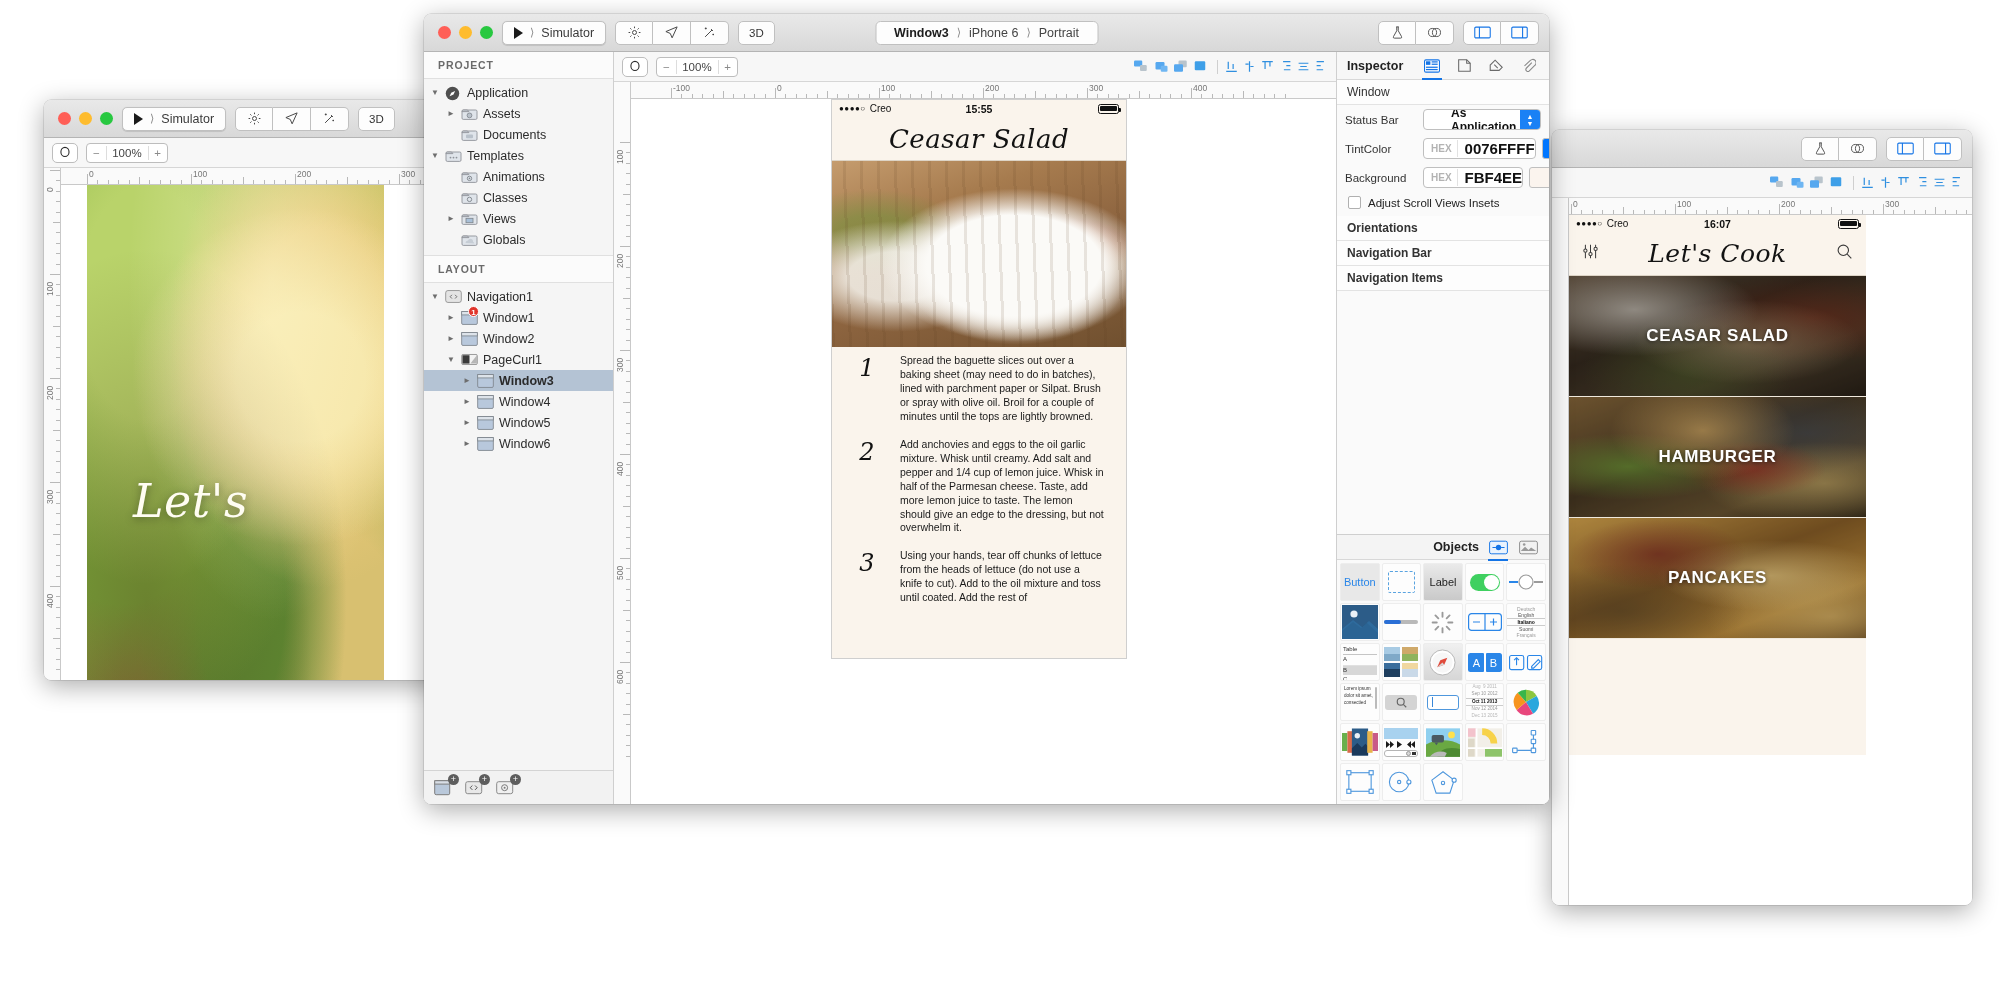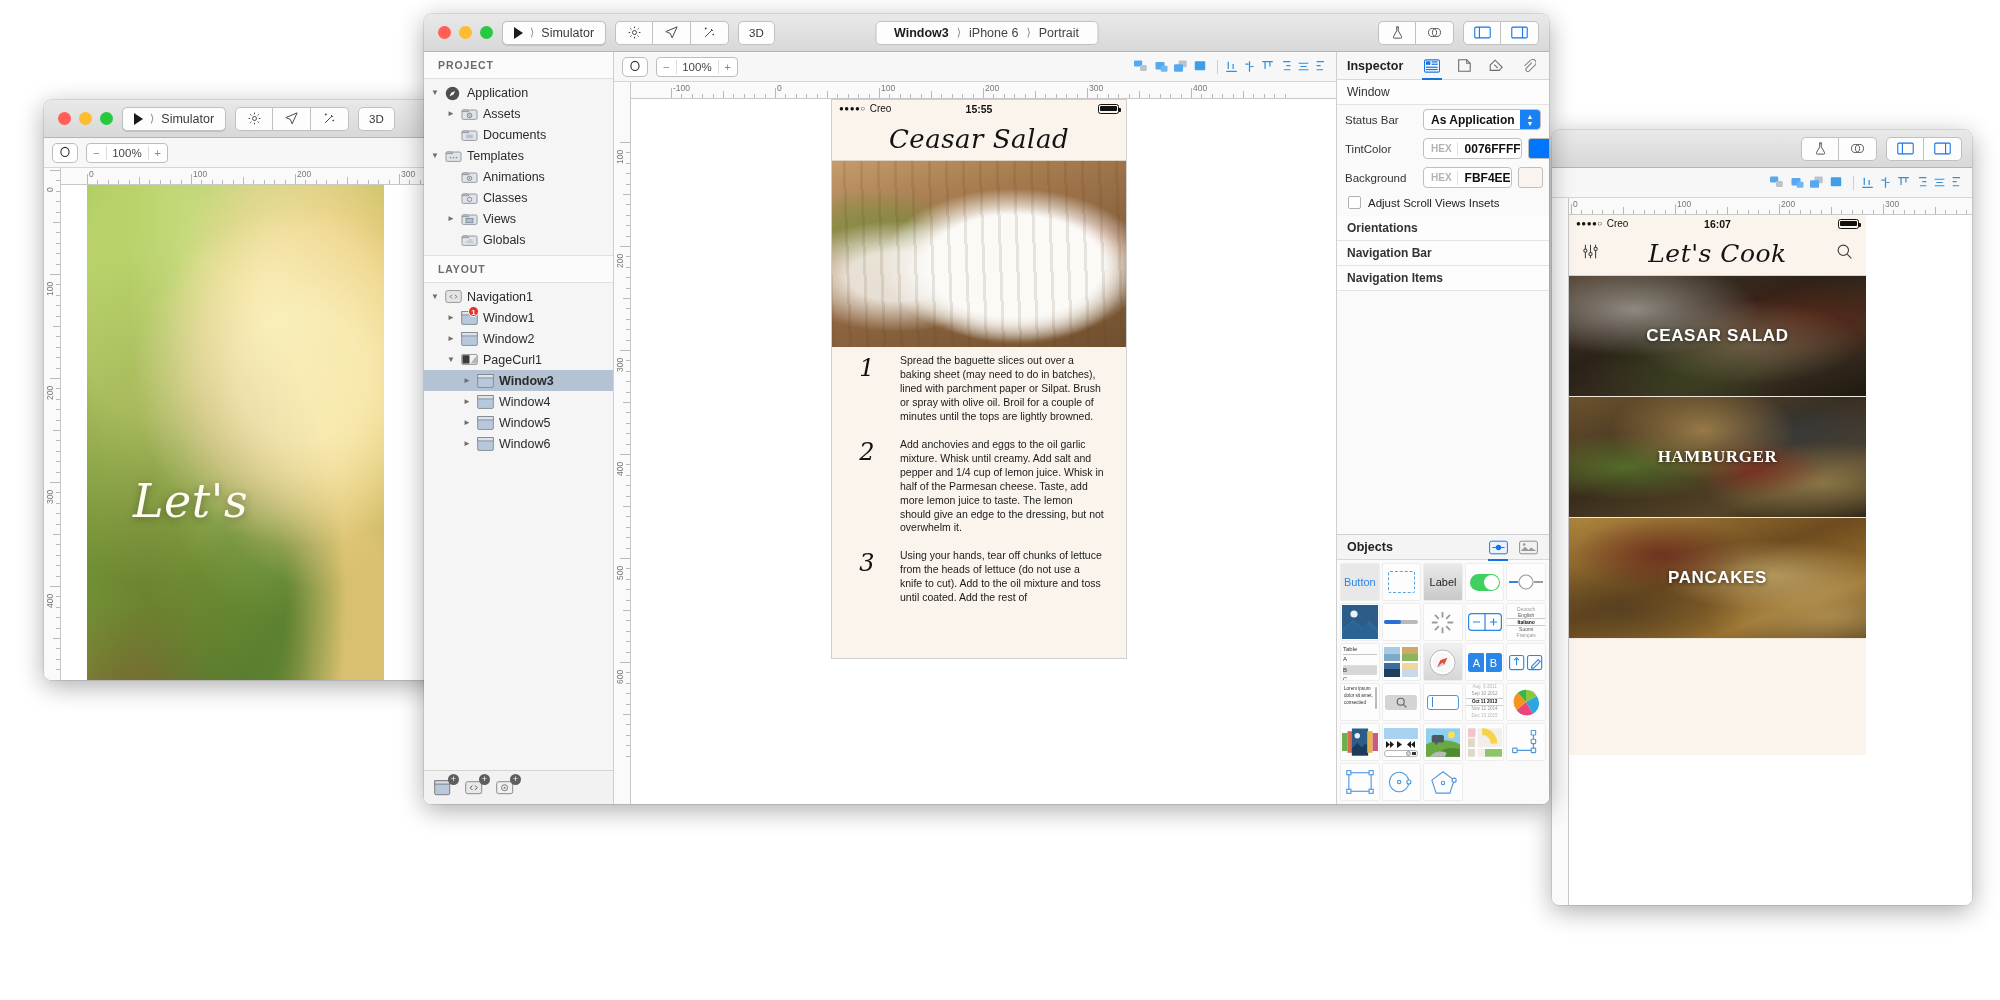--- a/index.html
+++ b/index.html
@@ -73,36 +73,36 @@
              border-bottom:.5px solid #d8d8d8; background:#f7f7f7; gap:10px;}
   .insp-title{ font-size:12.5px; font-weight:bold; color:#222; flex:1;}
   .insp-ico{ width:22px;height:20px; display:flex;align-items:center;justify-content:center; position:relative;}
   .insp-ico.act:after{ content:""; position:absolute; bottom:-4px; left:1px; right:1px; height:2px; background:#1474e6;}
   .grp-hd { font-size:12px; color:#333; padding:5px 10px; border-bottom:.5px solid #e3e3e3;
             background:#fdfdfd; font-weight:normal;}
   .grp-hd.b { font-weight:bold; }
   .frow { display:flex; align-items:center; padding:4px 8px; gap:6px;}
   .flabel{ font-size:11.5px; color:#333; width:72px; flex:none;}
   .fsel { flex:1; height:21px; background:#fff;border:.5px solid #bfbfbf;border-radius:4px;
-          display:flex;align-items:center; overflow:hidden;}
+          display:flex;align-items:center; overflow:hidden;padding-left:20px;}
   .fsel .v{ flex:1; font-size:12px; color:#111; padding-left:7px; font-weight:bold;}
   .stepper{ width:20px; height:100%; background:#1a81f5; display:flex;flex-direction:column;
             align-items:center;justify-content:center; color:#fff; font-size:7px; line-height:7px;}
   .hexf{ flex:1; height:21px; background:#fff;border:.5px solid #bfbfbf;border-radius:4px;
          display:flex;align-items:center;}
   .hexf .hx{ font-size:10px;color:#b3b3b3; padding:0 5px 0 7px; font-weight:bold;}
-  .hexf .val{ font-size:12px; color:#111; font-weight:bold; border-left:.5px solid #e2e2e2; padding-left:7px; flex:1;}
+  .hexf .val{ font-size:15px; color:#111; font-weight:bold; border-left:.5px solid #e2e2e2; padding-left:7px; flex:1;}
   .swatch{ width:25px;height:21px; border:.5px solid #bfbfbf; border-radius:3px; flex:none;}
   .cbrow{ display:flex; align-items:center; gap:7px; padding:4px 10px 7px 11px;}
   .cbx{ width:13px;height:13px;border:.5px solid #b0b0b0;border-radius:2px;background:#fff;}
 
   
   .obj-hd{ height:26px; display:flex;align-items:center;padding:0 10px; gap:8px;
            border-top:.5px solid #cfcfcf; border-bottom:.5px solid #d8d8d8; background:#f4f4f4;}
-  .obj-title{ font-size:12.5px;font-weight:bold;color:#222;flex:1;}
+  .obj-title{ font-size:12.5px;font-weight:bold;color:#222;flex:1;text-align:right;}
   .obj-grid{ display:grid; grid-template-columns:repeat(5,1fr); gap:2px; padding:3px; background:#fafafa;}
   .ocell{ height:38px; background:#fdfdfd; border:.5px solid #ededed; border-radius:2px;
           display:flex;align-items:center;justify-content:center; overflow:hidden; position:relative;}
 
   
   .phone { background:#faf4ec; position:relative; overflow:hidden; border:.5px solid #cfcfcf;}
   .statusbar{ height:17px; display:flex;align-items:center; padding:0 7px; font-size:10px; color:#111;
               background:#faf4ec; position:relative;}
   .dots{ letter-spacing:.5px; font-size:8px;}
   .sb-time{ position:absolute; left:50%; transform:translateX(-50%); font-weight:bold; font-size:10.5px;}
@@ -472,21 +472,21 @@
           <div>
             <div class="cellimg" style="background:linear-gradient(160deg,#6f5a44,#3b2f22 40%,#52432f 70%,#2d241a);">
               <div style="position:absolute;inset:0;background:
                   radial-gradient(ellipse at 22% 28%,rgba(238,232,222,.75),transparent 38%),
                   radial-gradient(ellipse at 60% 55%,rgba(212,186,142,.55),transparent 45%),
                   radial-gradient(ellipse at 82% 35%,rgba(150,52,30,.55),transparent 40%),
                   radial-gradient(ellipse at 40% 80%,rgba(90,120,50,.45),transparent 42%);"></div>
               <div style="position:absolute;inset:0;background:rgba(0,0,0,.28);"></div>
               <span class="ttl">CEASAR SALAD</span>
             </div>
-            <div class="cellimg" style="background:linear-gradient(160deg,#8b6a3c,#4a3a24 45%,#6d5733 75%,#302617);font-family:Liberation Serif, serif;">
+            <div class="cellimg" style="background:linear-gradient(160deg,#8b6a3c,#4a3a24 45%,#6d5733 75%,#302617);">
               <div style="position:absolute;inset:0;background:
                   radial-gradient(ellipse at 45% 28%,rgba(222,178,104,.8),transparent 40%),
                   radial-gradient(ellipse at 20% 58%,rgba(120,170,60,.7),transparent 34%),
                   radial-gradient(ellipse at 62% 60%,rgba(176,40,32,.6),transparent 28%),
                   radial-gradient(ellipse at 86% 72%,rgba(226,196,120,.6),transparent 34%),
                   radial-gradient(ellipse at 80% 30%,rgba(70,80,95,.6),transparent 40%);"></div>
               <div style="position:absolute;inset:0;background:rgba(0,0,0,.22);"></div>
               <span class="ttl">HAMBURGER</span>
             </div>
             <div class="cellimg" style="background:linear-gradient(160deg,#d9a74e,#8a5f27 45%,#c08e3c 75%,#5c3d18);">

